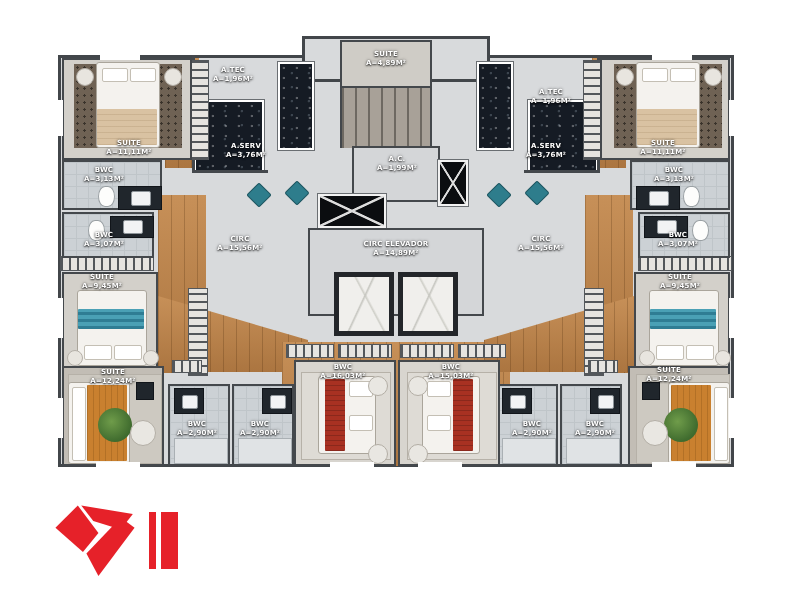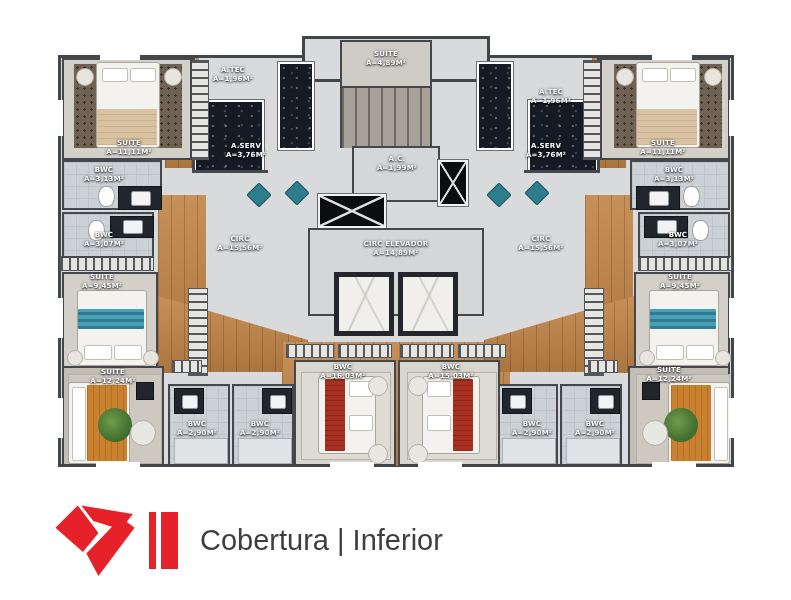--- a/index.html
+++ b/index.html
@@ -381,15 +381,14 @@
 
   <div class="abs" style="left:52px;top:500px;width:86px;height:78px;">
     <svg width="86" height="78" viewBox="0 0 100 90" xmlns="http://www.w3.org/2000/svg">
       <polygon points="4,32 30,6 54,38 36,60" fill="#e62129"></polygon>
       <polygon points="34,6 94,16 80,34 48,24" fill="#e62129"></polygon>
       <polygon points="80,20 96,32 54,88 40,62" fill="#e62129"></polygon>
     </svg>
   </div>
   <div class="redbar" style="left:149px;top:512px;width:7px;height:57px;"></div>
   <div class="redbar" style="left:161px;top:512px;width:17px;height:57px;"></div>
-  <div id="footer-title">Cobertura | Inferior</div>
 
 </div>
 
 </body></html>

